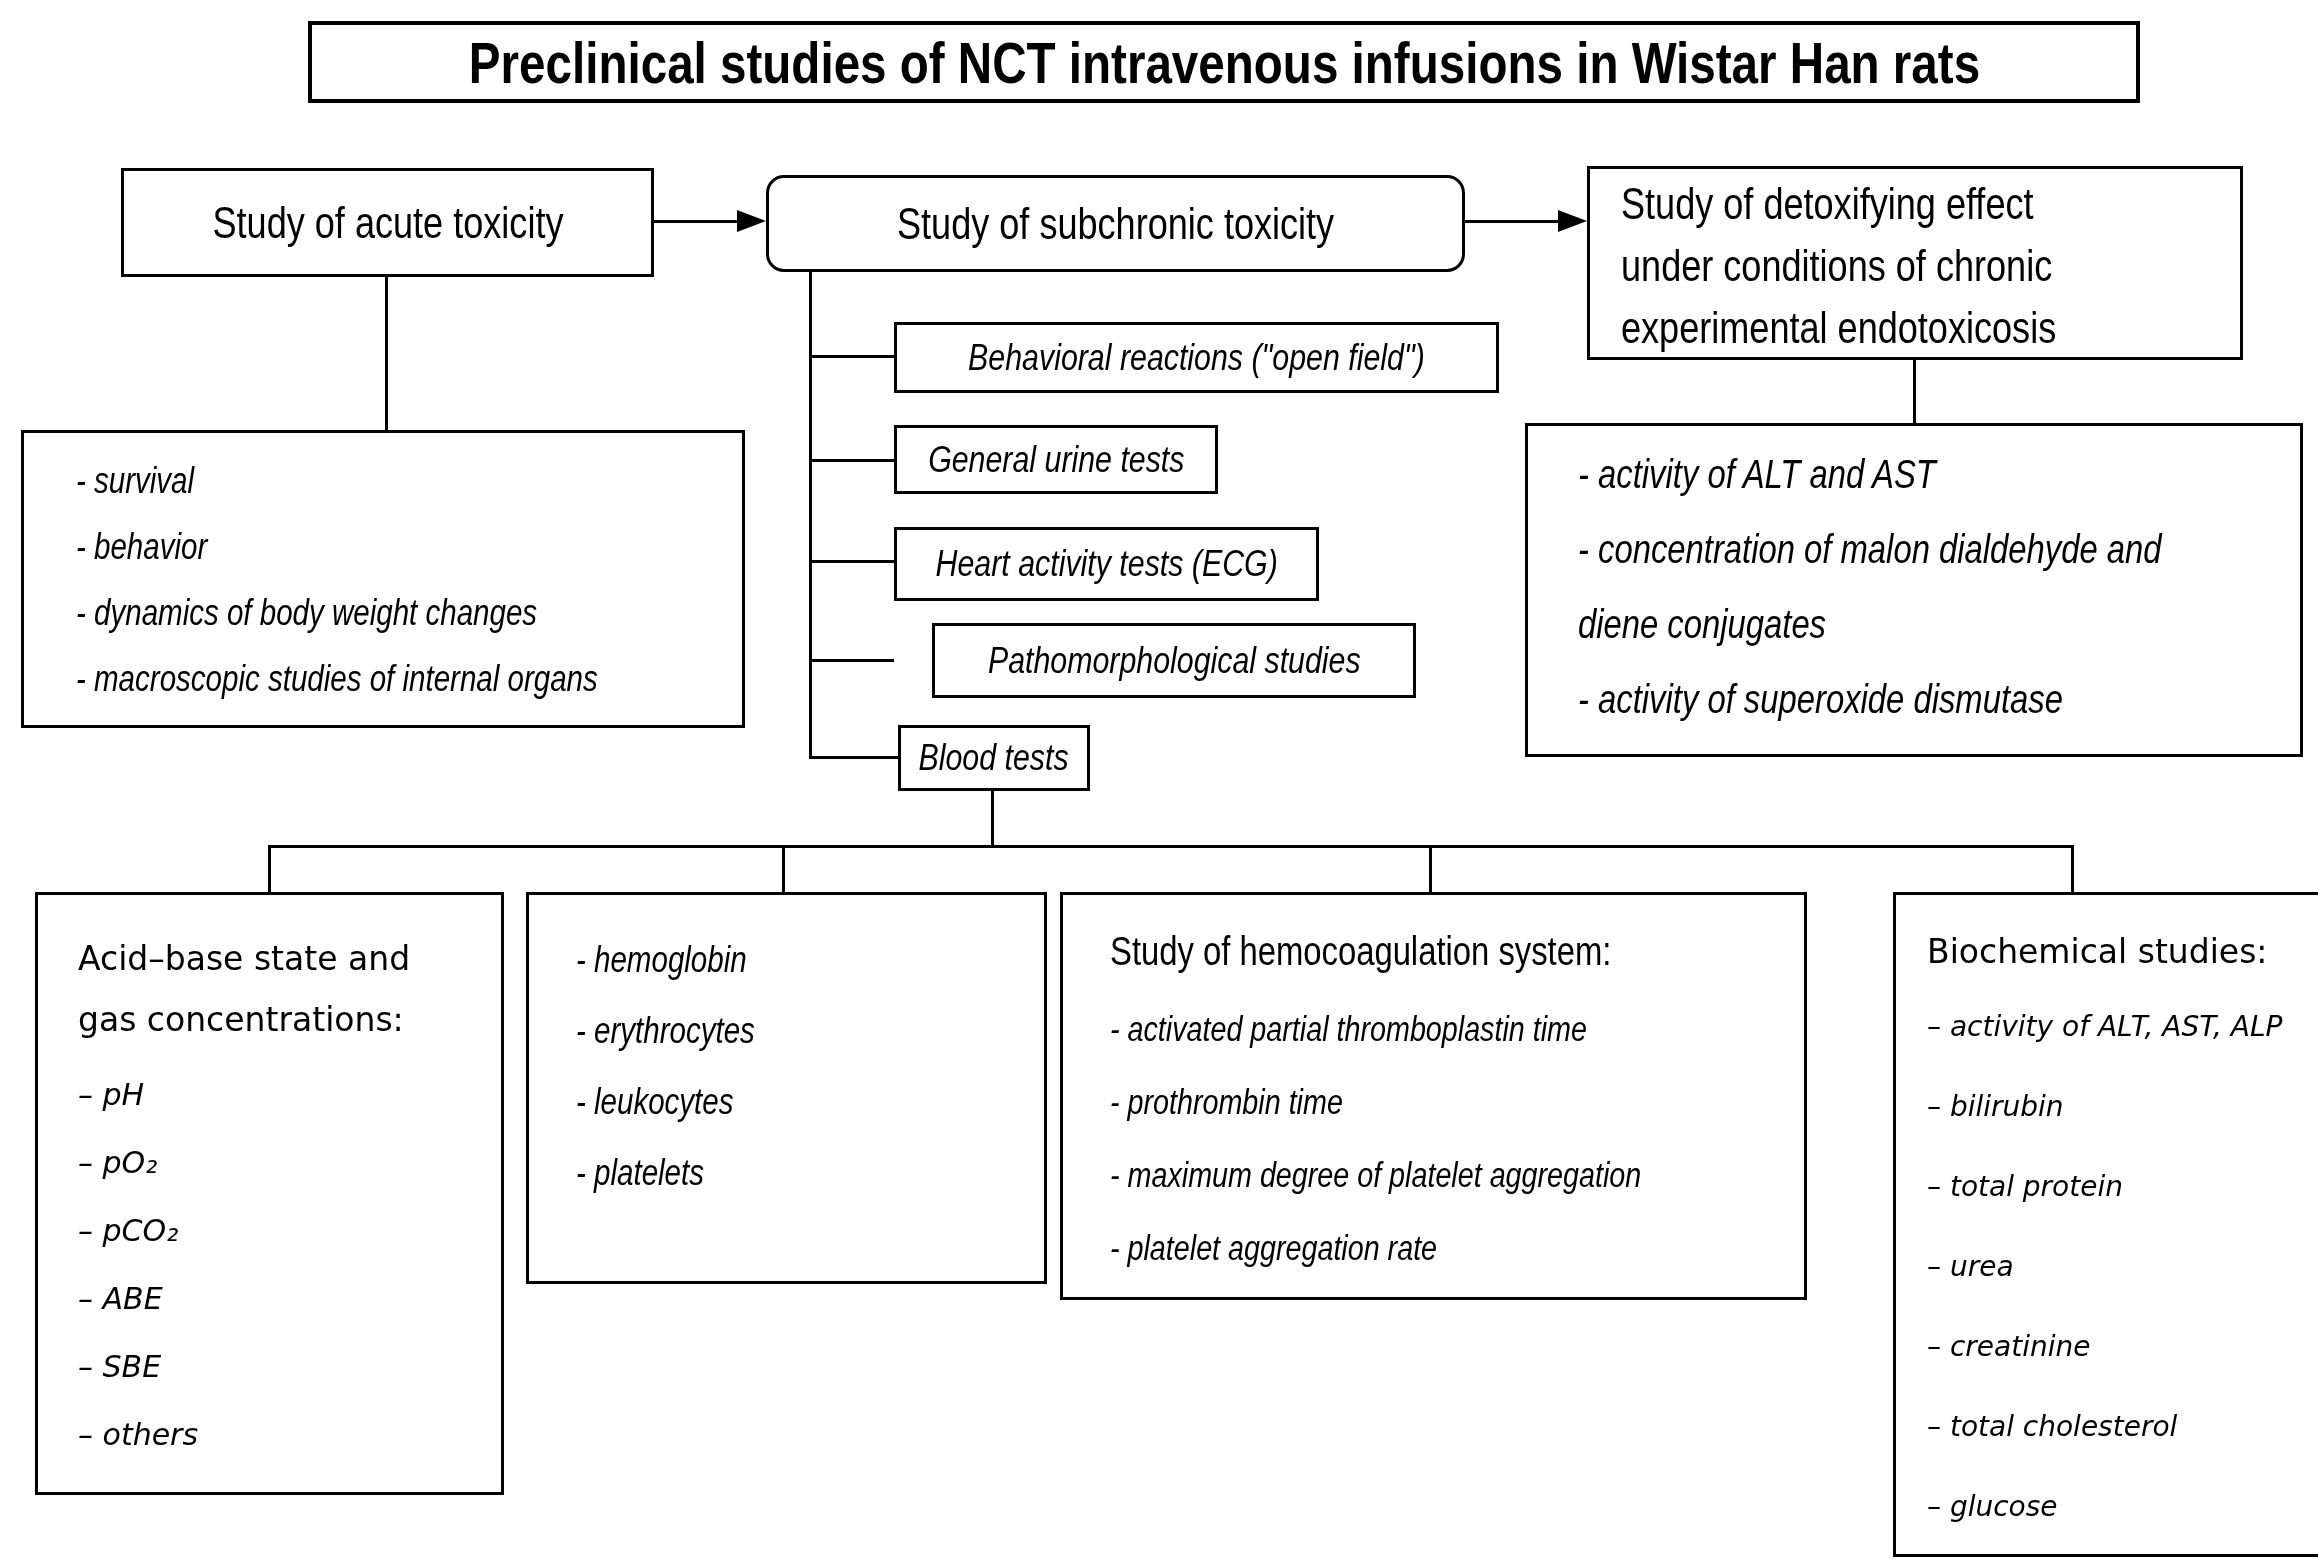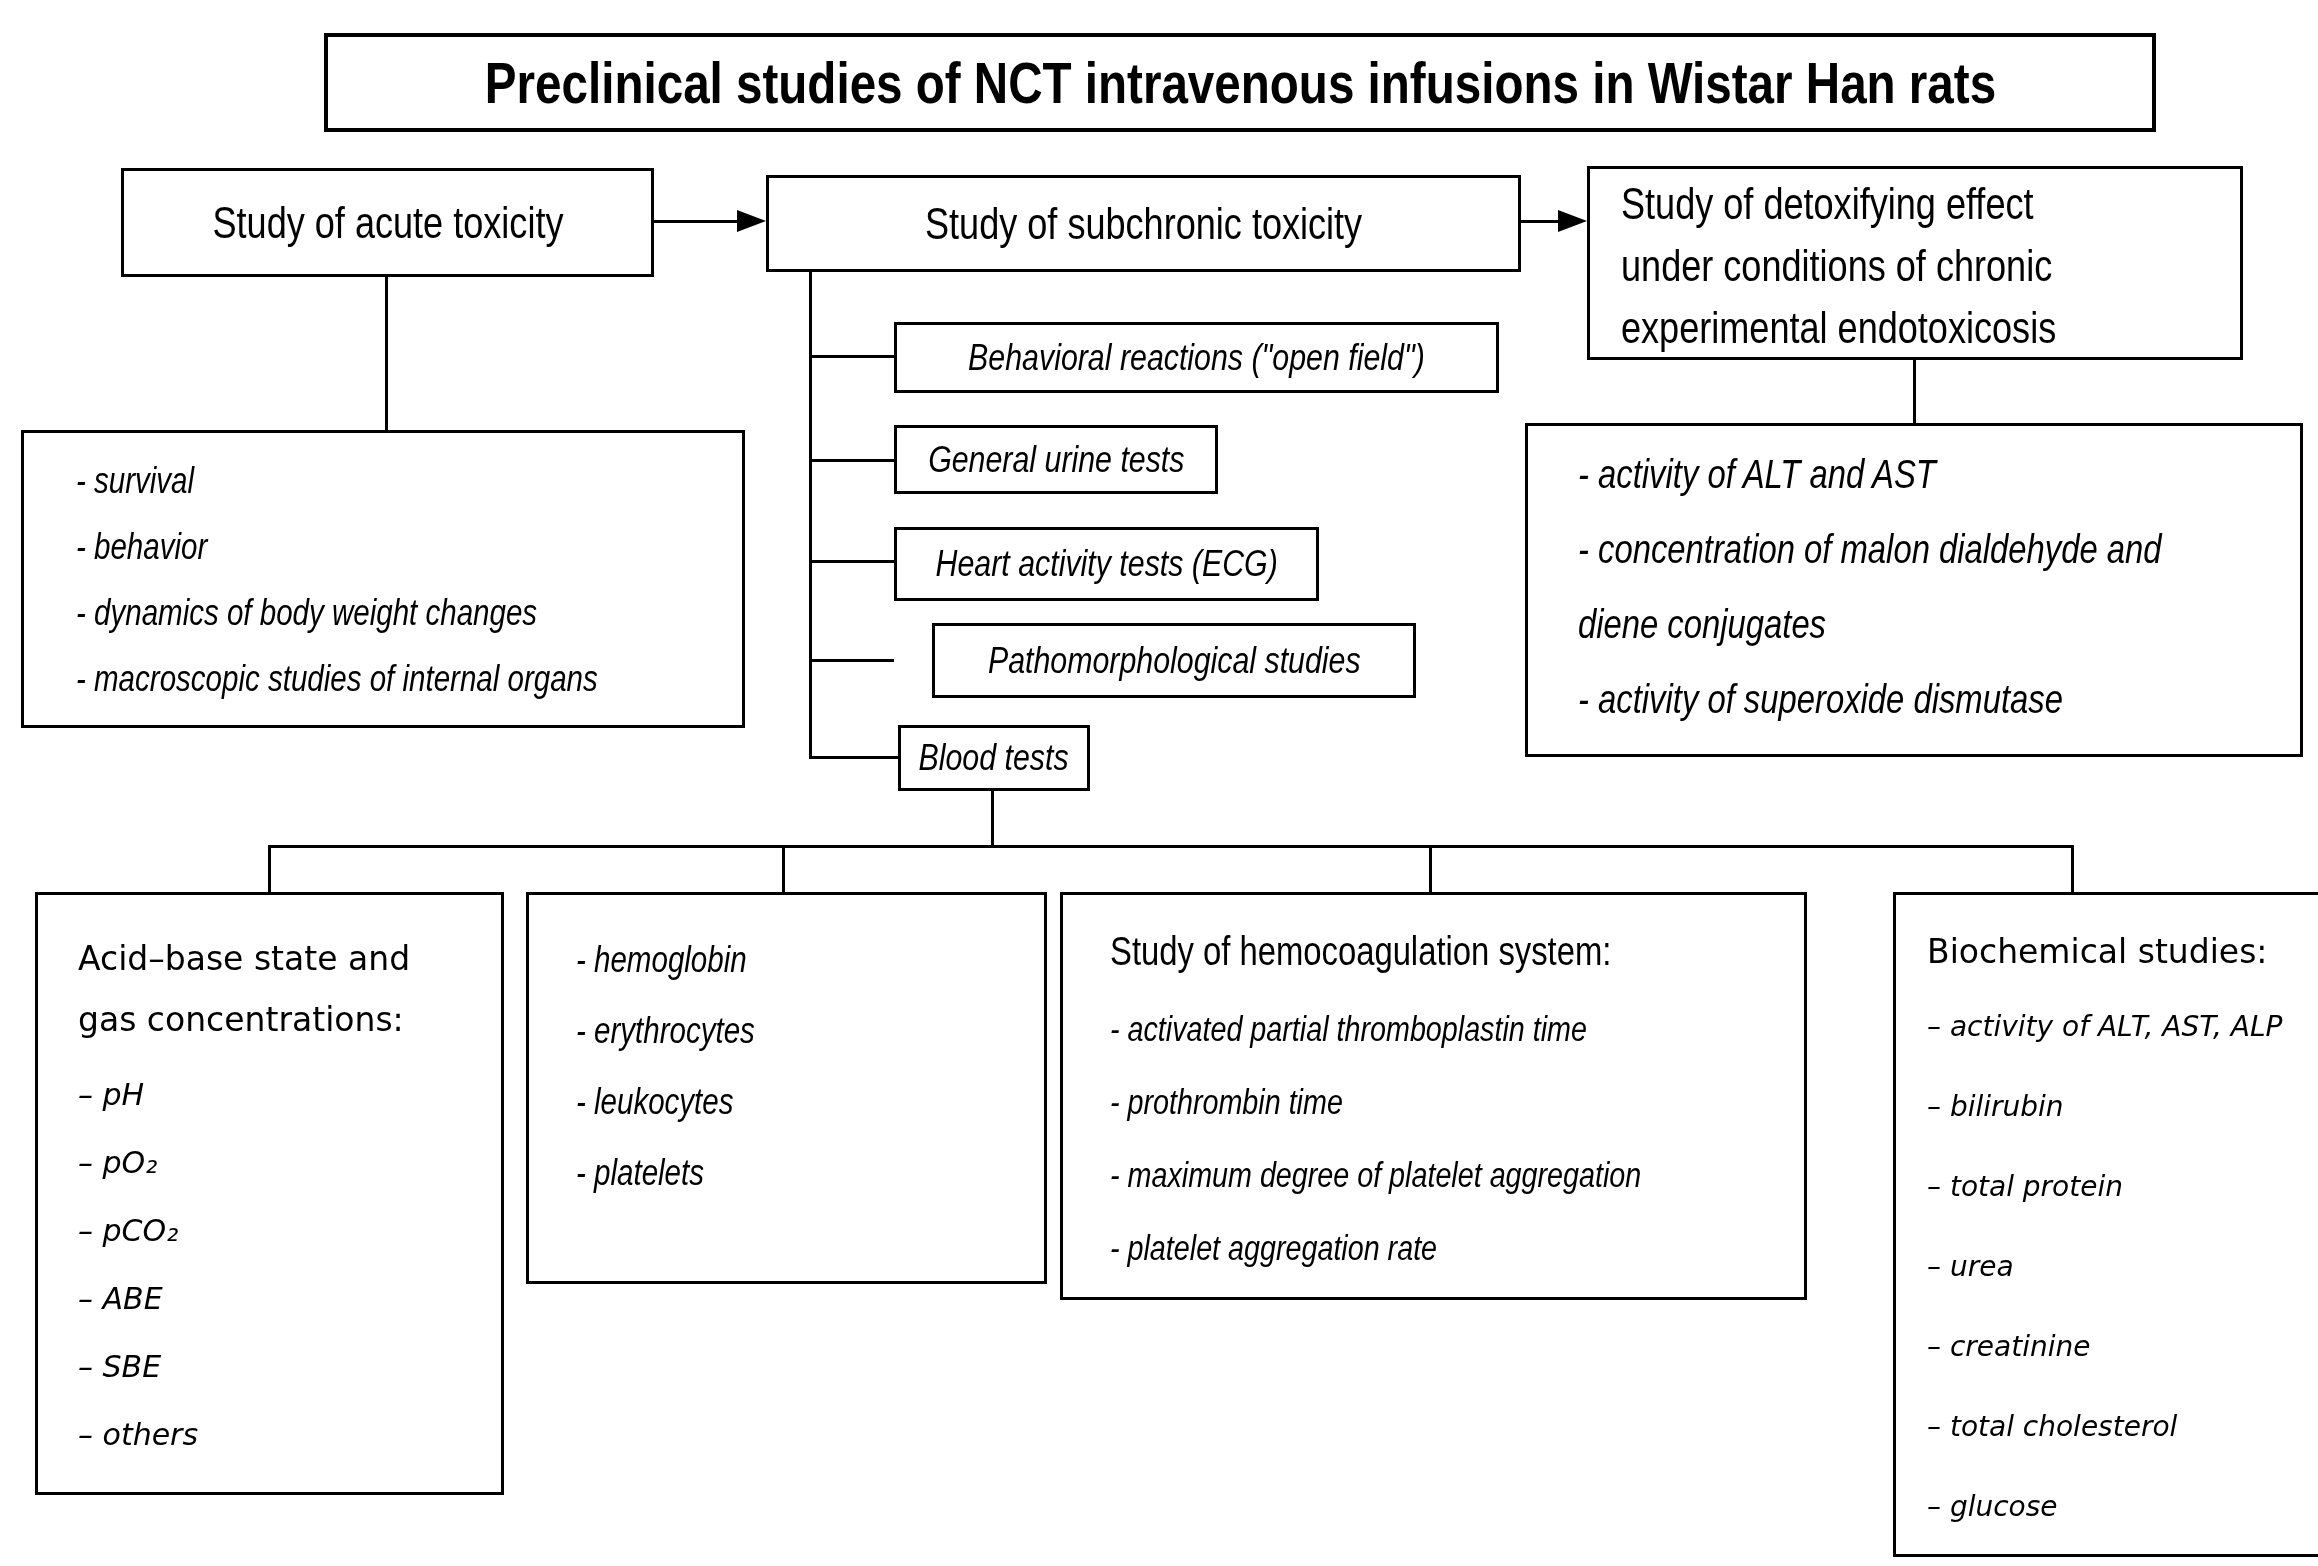--- a/index.html
+++ b/index.html
@@ -25,25 +25,25 @@
     border-bottom:11px solid transparent;
     border-left:29px solid #000;
   }
   
   .cx{display:inline-block;transform:scaleX(0.82);transform-origin:50% 50%;white-space:pre;}
   .cxl{display:inline-block;transform:scaleX(0.82);transform-origin:0 50%;white-space:pre;}
   .pre{white-space:pre;}
   .it{font-style:italic;}
   .wide{font-family:"DejaVu Sans",sans-serif;}
 
-  #title-box{left:324px;top:21px;width:1832px;height:99px;border-width:4.2px;margin-top:12px;}
+  #title-box{left:308px;top:21px;width:1832px;height:82px;border-width:4.2px;}
   #title-box .cx{font-size:58px;font-weight:bold;}
 
   #acute-box{left:121px;top:168px;width:533px;height:109px;}
-  #subchronic-box{left:766px;top:175px;width:755px;height:97px;}
+  #subchronic-box{left:766px;top:175px;width:699px;height:97px;border-radius:18px;}
   .mainlabel{font-size:44px;}
   #detox-box{left:1587px;top:166px;width:656px;height:194px;padding:4.2px 10.4px 0 31px;}
   #detox-box .cxl{font-size:44px;line-height:62px;}
 
   #acute-details-box{left:21px;top:430px;width:724px;height:298px;padding:15px 10.4px 0 52px;}
   #acute-details-box .line{line-height:66px;font-size:36px;}
 
   .midbox{font-size:37px;}
   #behavioral-box{left:894px;top:322px;width:605px;height:71px;}
   #urine-box{left:894px;top:425px;width:324px;height:69px;}

